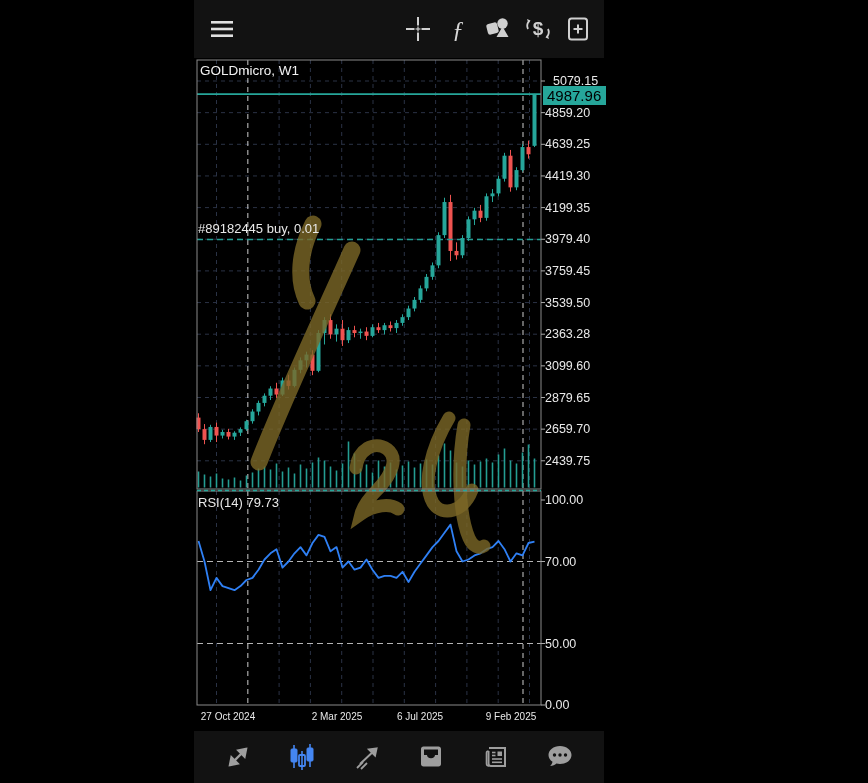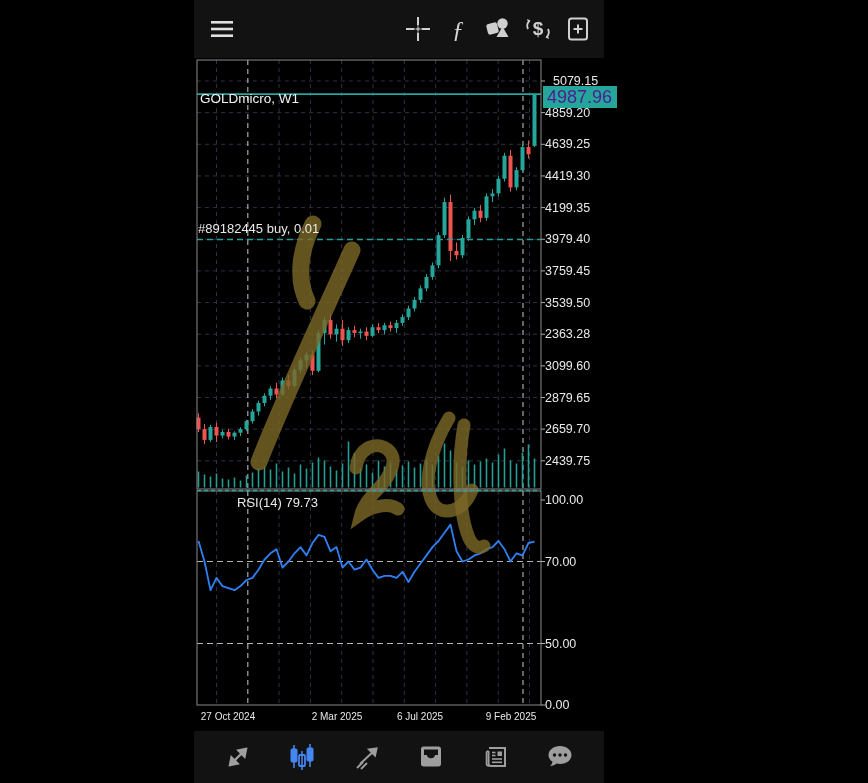--- a/index.html
+++ b/index.html
@@ -10,23 +10,23 @@
   .topbar{position:absolute;left:0;top:0;width:410px;height:58px;background:#121212;z-index:6;
     display:flex;align-items:center;}
   .bottombar{position:absolute;left:0;top:731px;width:410px;height:52px;background:#121212;z-index:6;
     display:flex;align-items:center;justify-content:space-between;padding:0 24px;box-sizing:border-box;}
   .icon-btn{width:40px;height:40px;display:flex;align-items:center;justify-content:center;cursor:pointer;}
   .topbar .spacer{flex:1;}
   
   #chart-svg{position:absolute;left:0;top:0;z-index:1;}
   
   .lbl{position:absolute;color:#e9e9e9;font-size:12.5px;z-index:3;white-space:nowrap;line-height:1;}
-  .hdr{font-size:13.5px;color:#f2f2f2;margin-top:28px;}
-  .price-badge{position:absolute;left:543px;top:86px;background:#26a69a;color:#4c1d95;
-    font-size:18px;padding:2px 5px 2px 4px;z-index:4;line-height:1;}
+  .hdr{font-size:13.5px;color:#f2f2f2;}
+  .price-badge{position:absolute;left:543px;top:86px;background:#26a69a;color:#000000;
+    font-size:15px;padding:2px 5px 2px 4px;z-index:4;line-height:1;}
   .date-lbl{transform:translateX(-50%);font-size:10px;}
   .axis-lbl{font-size:12.5px;transform:translateY(-50%);}
   .fnt-f{font-family:"Liberation Serif",serif;font-style:italic;font-size:24px;color:#d6d6d6;line-height:1;}
 </style>
 </head>
 <body>
 <div id="screen">
 
 <svg id="chart-svg" width="868" height="783">
       <line x1="197" y1="81" x2="541" y2="81" stroke="#2a3245" stroke-width="1" stroke-dasharray="4 4"></line>
@@ -376,21 +376,21 @@
               <circle cx="15" cy="12" r="1.7"></circle>
               <circle cx="20.5" cy="12" r="1.7"></circle>
             </g>
           </svg>
     </div>
   </div>
 </div>
 
 <div class="lbl hdr" style="left:200px;top:64px;">GOLDmicro, W1</div>
 <div class="lbl" style="left:198px;top:222px;font-size:13px;">#89182445 buy, 0.01</div>
-<div class="lbl" style="left:198px;top:496px;font-size:13px;padding-left:39px;">RSI(14) 79.73</div>
+<div class="lbl" style="left:198px;top:496px;font-size:13px;">RSI(14) 79.73</div>
 <div class="price-badge">4987.96</div>
 <div id="price-axis">
       <div class="lbl axis-lbl" style="left: 545px; top: 81px; padding-left: 8px;">5079.15</div>
       <div class="lbl axis-lbl" style="left: 545px; top: 112.65px;">4859.20</div>
       <div class="lbl axis-lbl" style="left: 545px; top: 144.3px;">4639.25</div>
       <div class="lbl axis-lbl" style="left: 545px; top: 175.95px;">4419.30</div>
       <div class="lbl axis-lbl" style="left: 545px; top: 207.6px;">4199.35</div>
       <div class="lbl axis-lbl" style="left: 545px; top: 239.25px;">3979.40</div>
       <div class="lbl axis-lbl" style="left: 545px; top: 270.9px;">3759.45</div>
       <div class="lbl axis-lbl" style="left: 545px; top: 302.55px;">3539.50</div>

